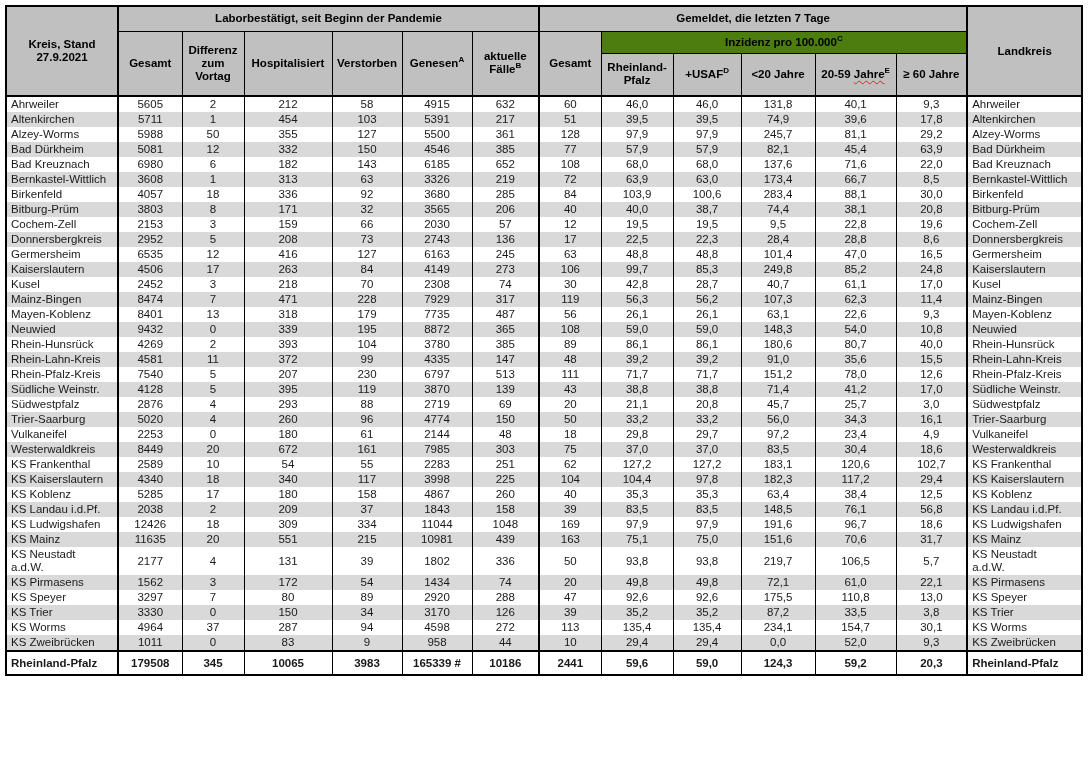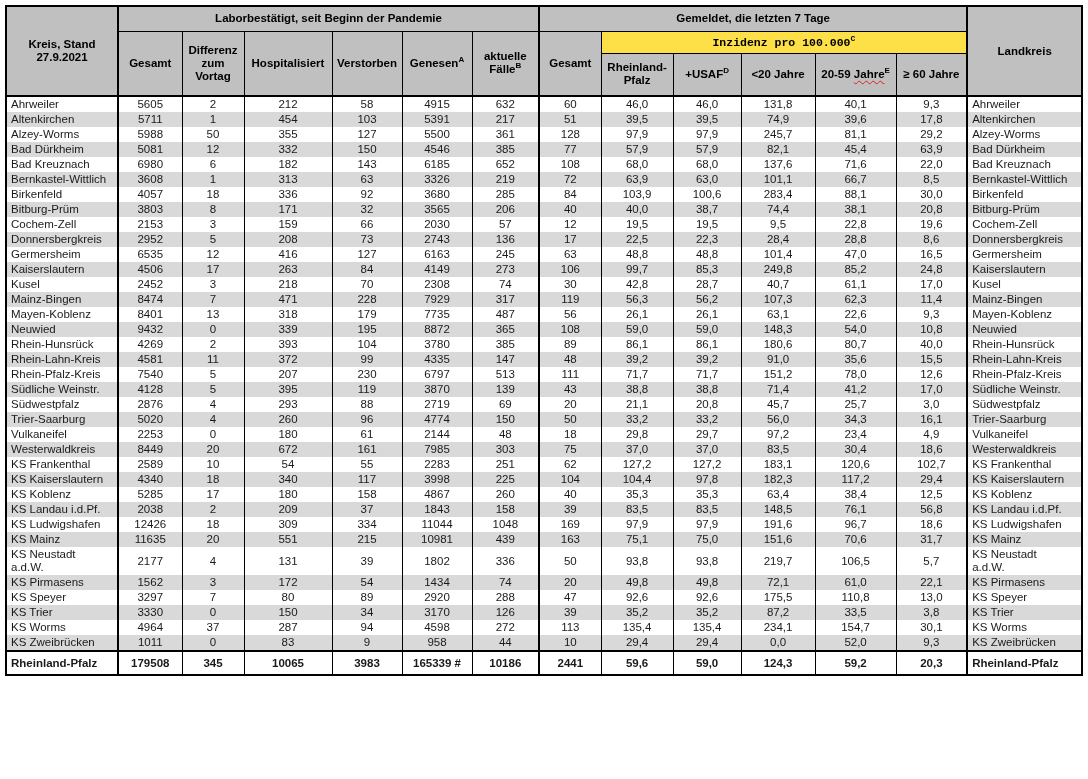--- a/index.html
+++ b/index.html
@@ -28,21 +28,21 @@
   th {
     background: #c0c0c0;
     border: 1px solid #000;
     font-weight: bold;
     color: #000;
     text-align: center;
     vertical-align: middle;
     padding: 1px 2px;
     overflow: hidden;
   }
-  th.light { background: #fde047; font-family: Liberation Mono, monospace; }
+  th.light { background: #4d7c0f; }
   tr.hdr-group { height: 25px; }
   tr.hdr-mid   { height: 22px; }
   tr.hdr-sub   { height: 43px; }
 
   
   td {
     border-left: 1px solid #000;
     border-right: 1px solid #000;
     border-top: none;
     border-bottom: none;
@@ -213,21 +213,21 @@
           <td class="name thick-r">Bernkastel-Wittlich</td>
           <td>3608</td>
           <td>1</td>
           <td>313</td>
           <td>63</td>
           <td>3326</td>
           <td class="thick-r">219</td>
           <td>72</td>
           <td>63,9</td>
           <td>63,0</td>
-          <td>101,1</td>
+          <td>173,4</td>
           <td>66,7</td>
           <td class="thick-r">8,5</td>
           <td class="name">Bernkastel-Wittlich</td>
         </tr>
         <tr>
           <td class="name thick-r">Birkenfeld</td>
           <td>4057</td>
           <td>18</td>
           <td>336</td>
           <td>92</td>

